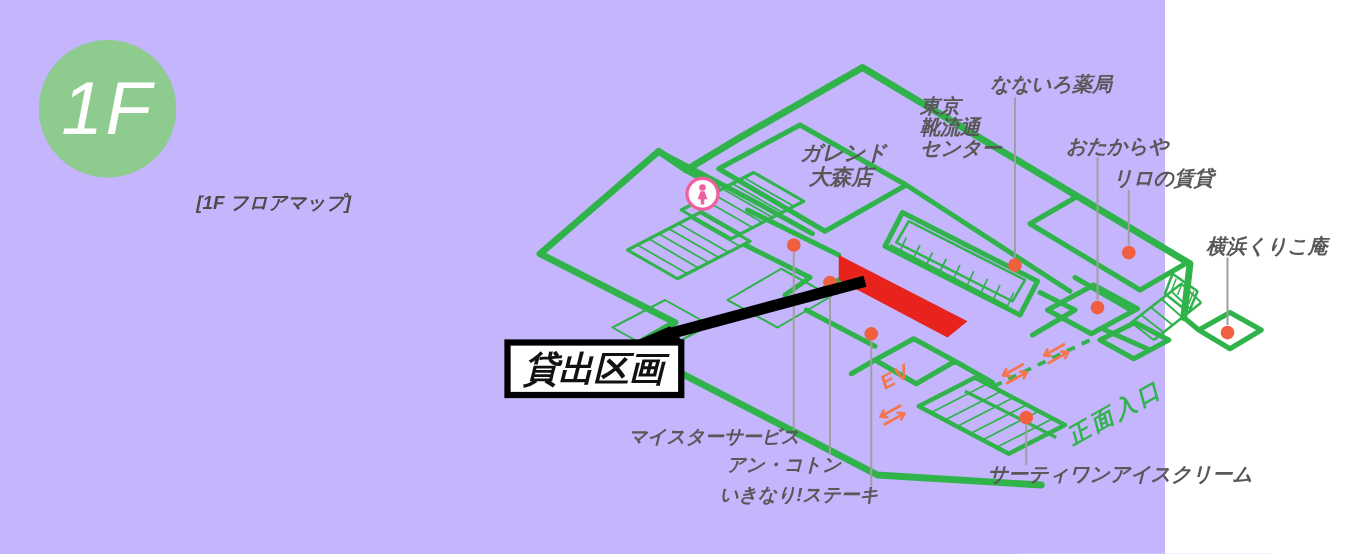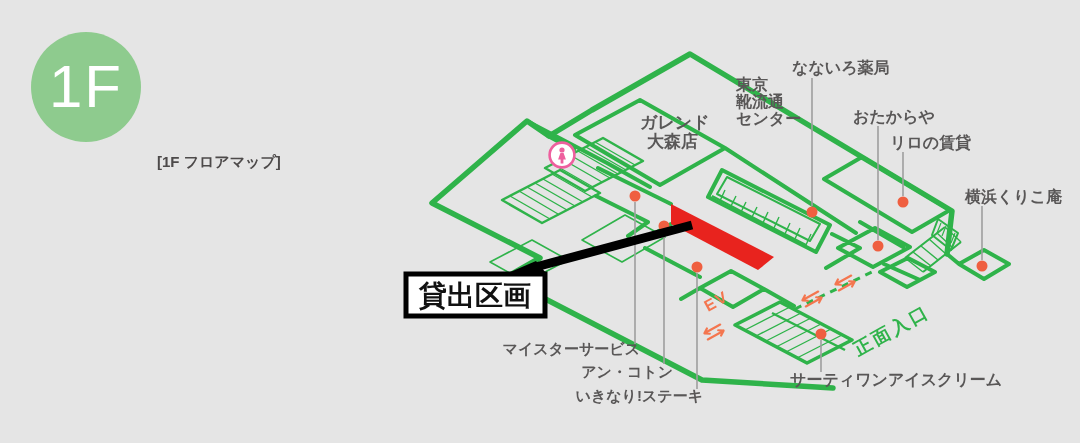--- a/index.html
+++ b/index.html
@@ -1,21 +1,21 @@
 <!DOCTYPE html>
 <html><head>
 <meta charset="utf-8">
 <style>
   html,body{margin:0;padding:0;}
   body{
     width:1080px;height:443px;background:#ffffff;
     font-family:"Liberation Sans","DejaVu Sans",sans-serif;
     overflow:hidden;
   }
-  .stage{position:relative;width:1080px;height:443px;background:#e5e5e5;}
+  .stage{position:relative;width:932px;height:443px;background:#c4b5fd;font-style:italic;}
 
   
   .floor-badge{
     position:absolute;left:31px;top:32px;width:110px;height:110px;
     border-radius:50%;background:#8ecb8e;
     display:flex;align-items:center;justify-content:center;
   }
   .floor-badge span{
     color:#ffffff;font-size:60px;font-weight:400;letter-spacing:2px;line-height:1;
   }

